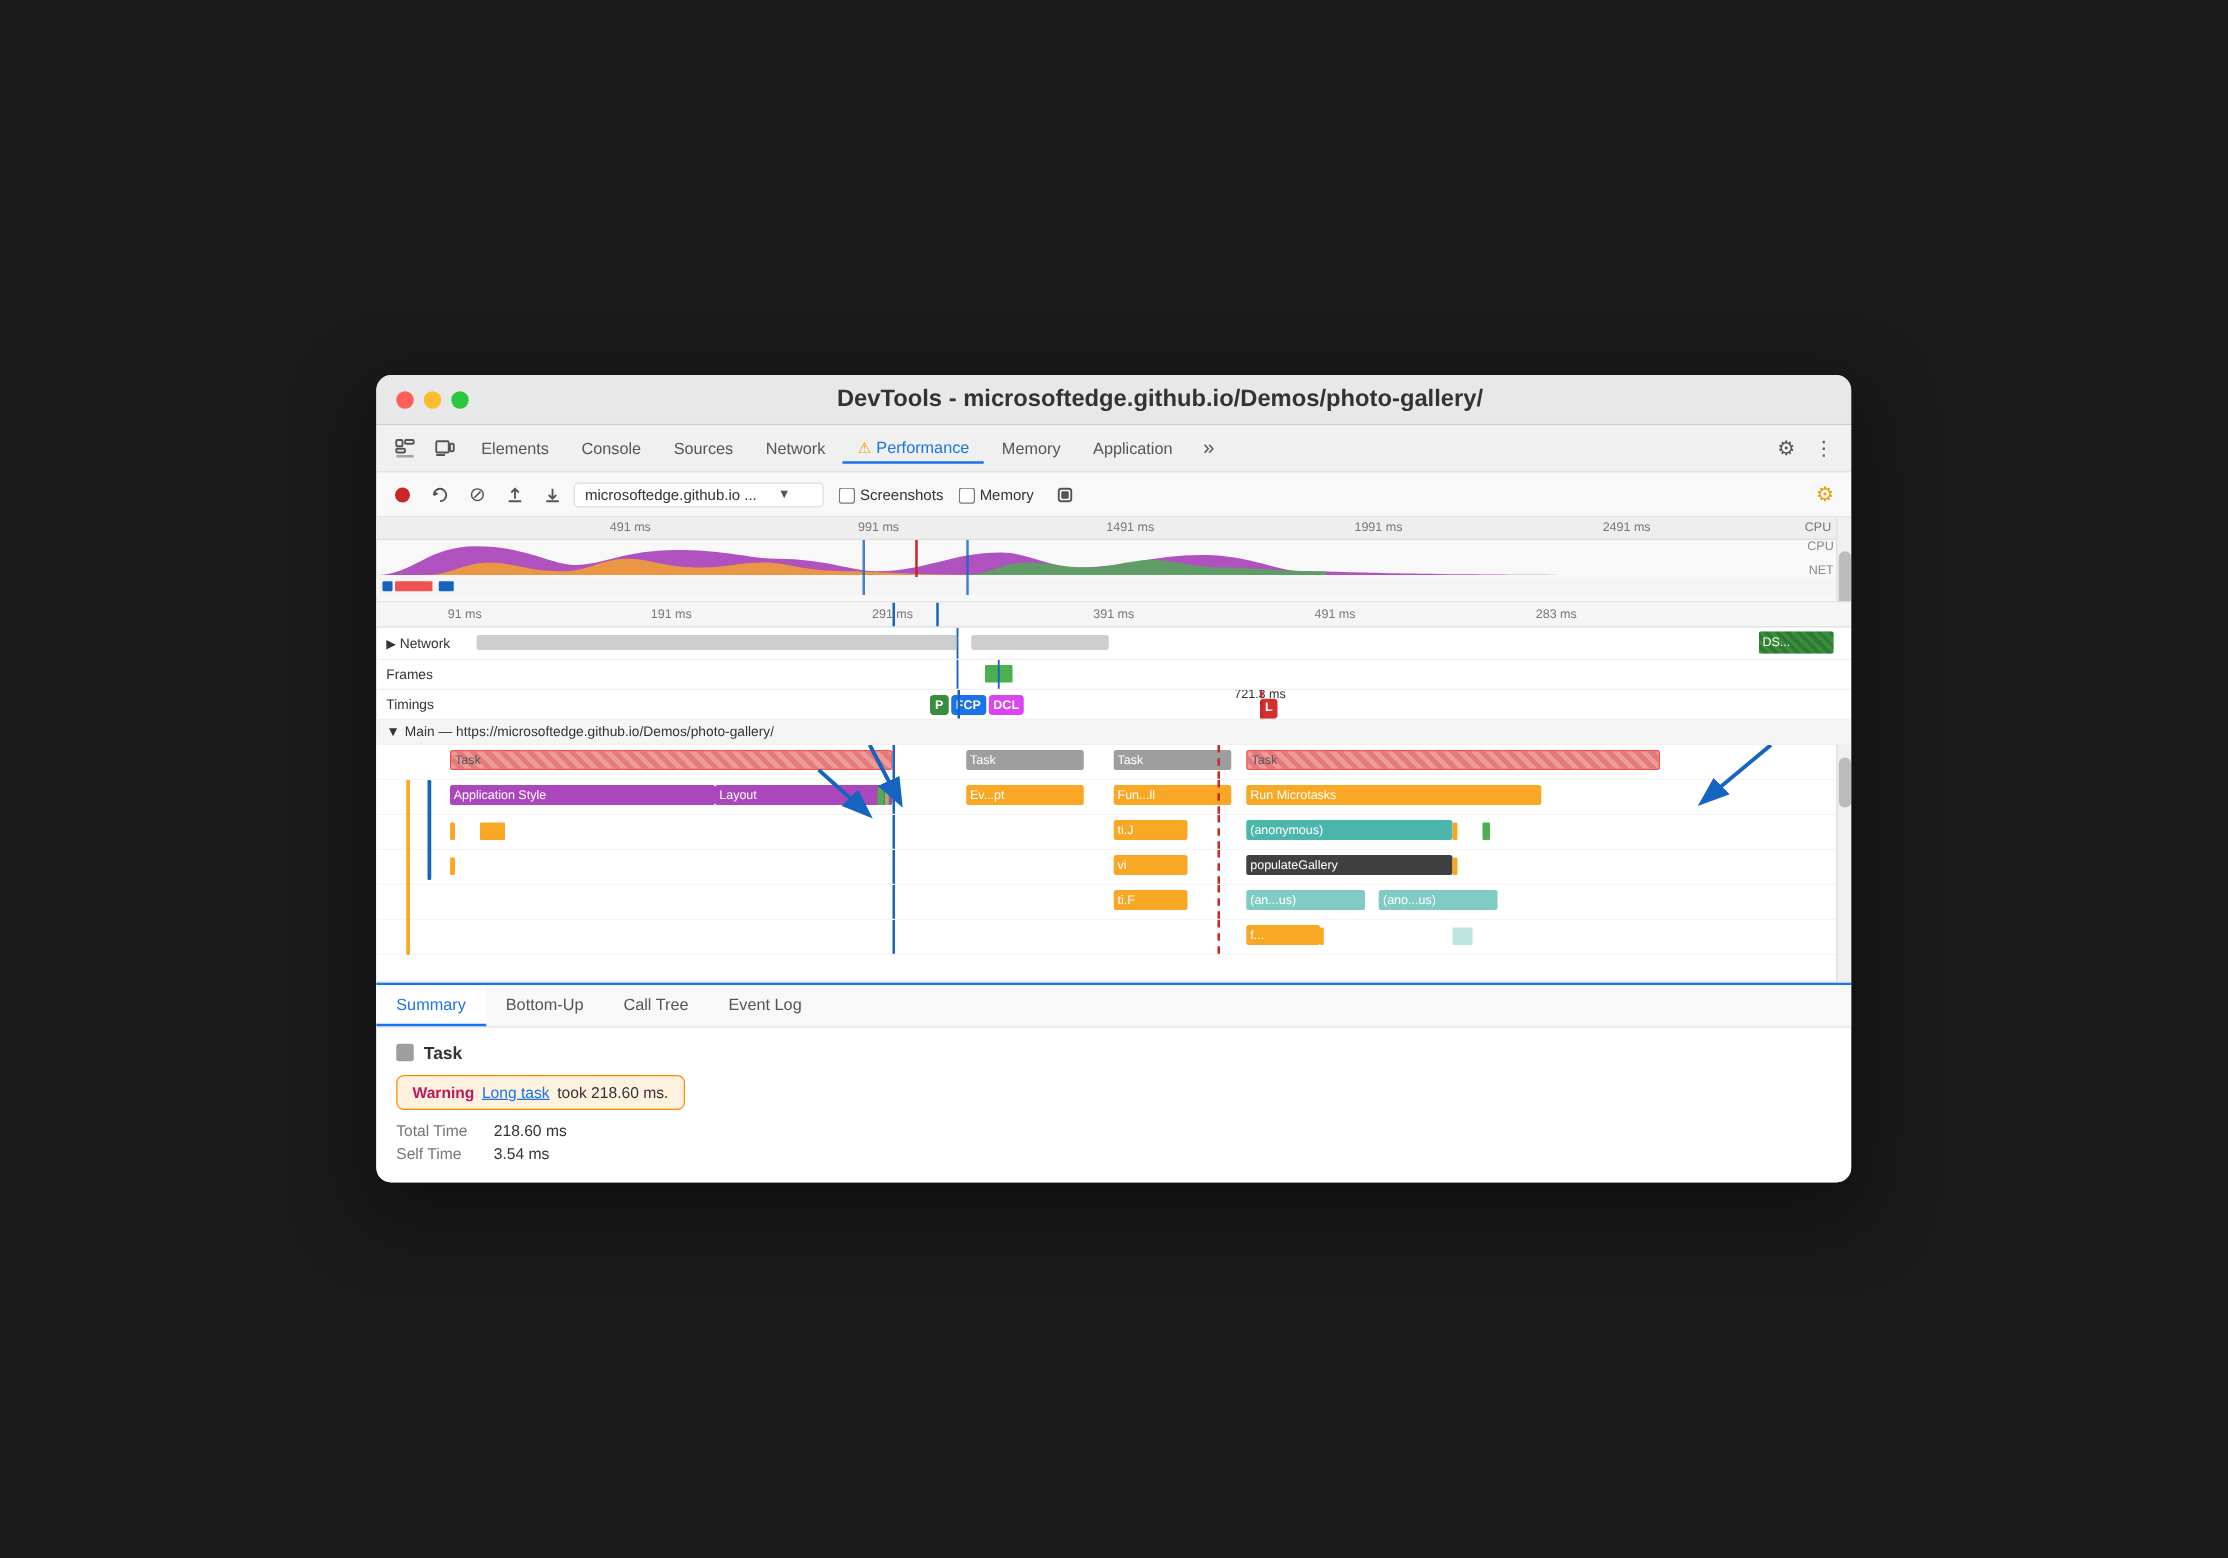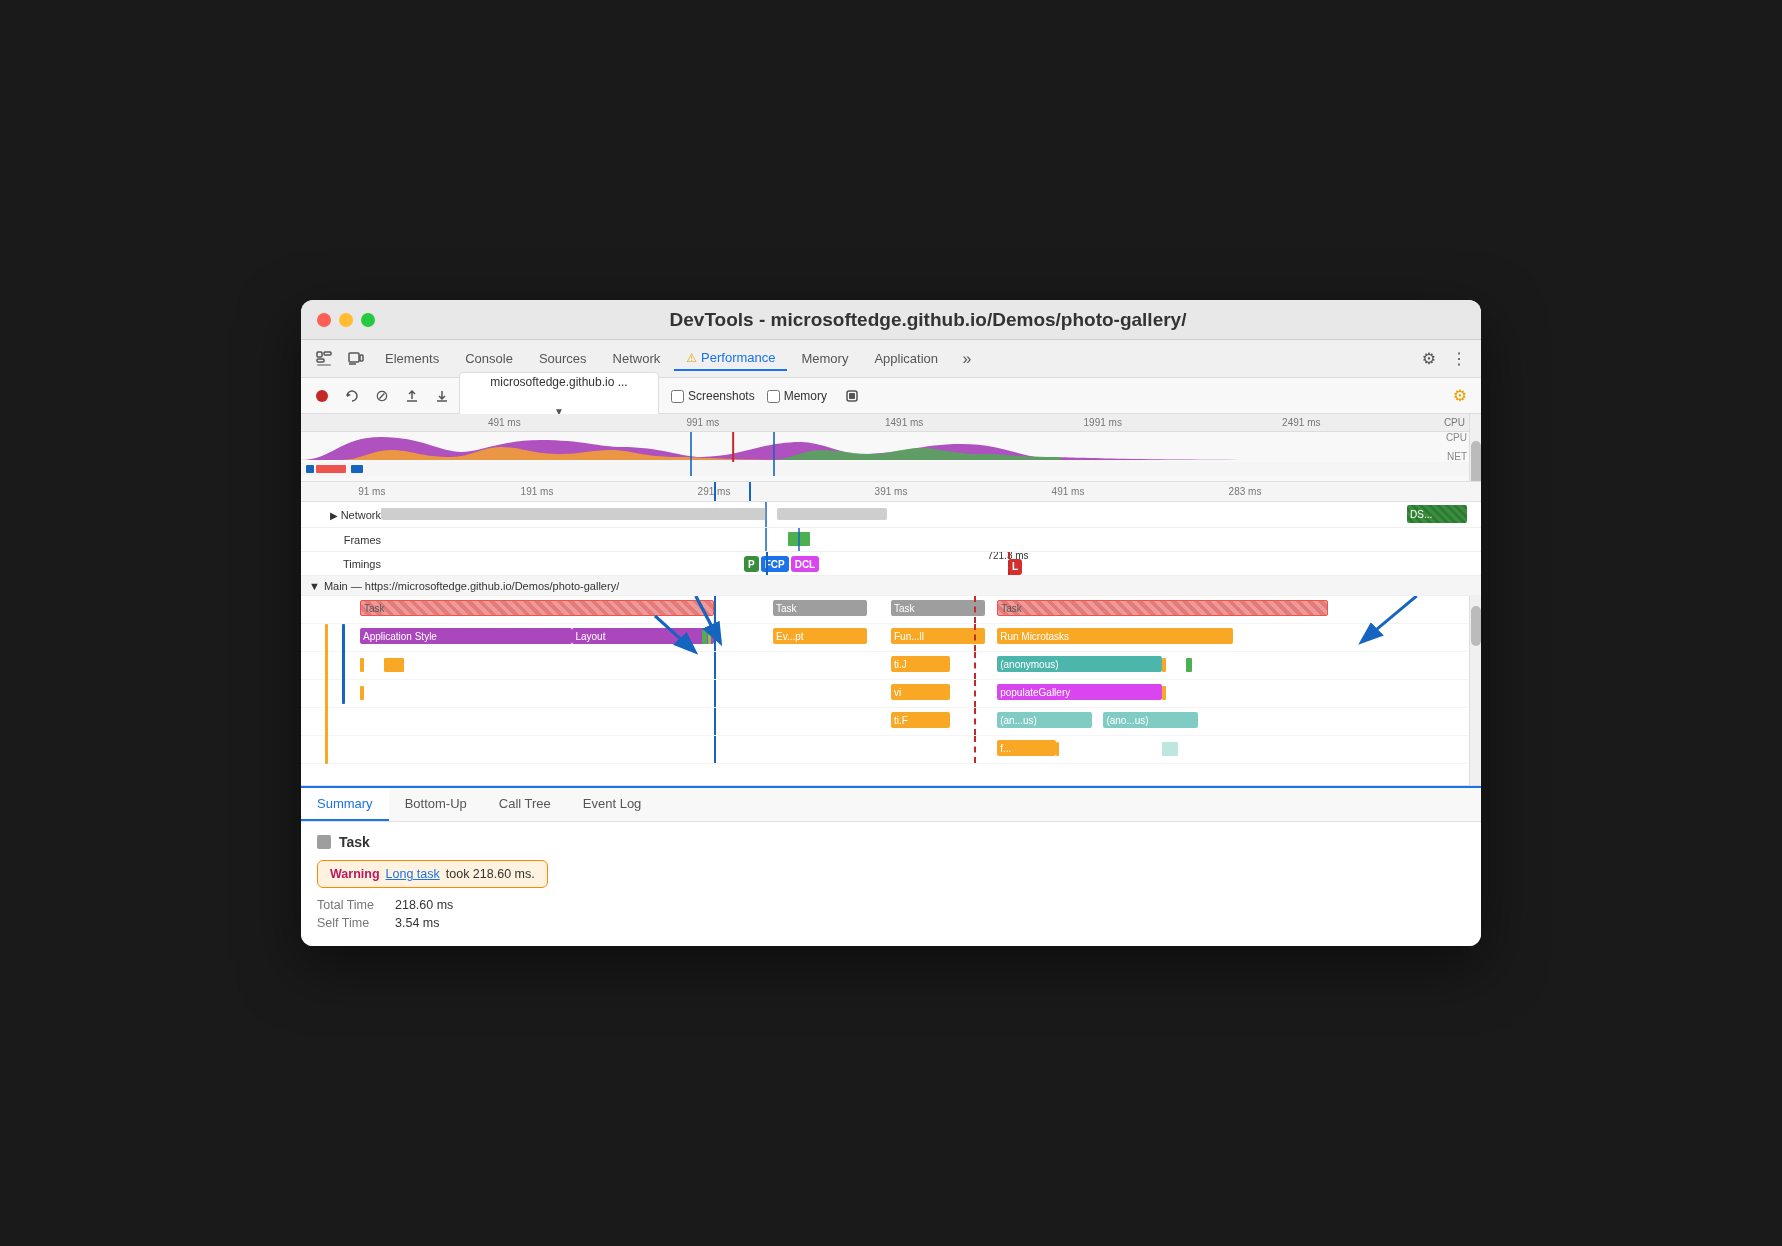--- a/index.html
+++ b/index.html
@@ -112,21 +112,20 @@
       border: 1px solid #ddd;
       border-radius: 4px;
       padding: 2px 8px;
       font-size: 12px;
       color: #333;
       display: flex;
       align-items: center;
       gap: 17px;
       min-width: 200px;
       cursor: pointer;
-      flex-direction: column;
     }
     .toolbar-checkbox-group {
       display: flex;
       align-items: center;
       gap: 12px;
       margin-left: 8px;
     }
     .toolbar-checkbox {
       display: flex;
       align-items: flex-end;
@@ -181,21 +180,20 @@
       position: relative;
       overflow: hidden;
     }
     .track-label {
       width: 80px;
       min-width: 80px;
       font-size: 11px;
       color: #333;
       padding-left: 8px;
       z-index: 2;
-      text-align: right;
     }
     .track-content {
       flex: 1;
       height: 100%;
       position: relative;
       overflow: hidden;
     }
     
     .flame-bar {
       position: absolute;
@@ -674,21 +672,21 @@
           <div style="position:absolute;left:57%;top:0;border-left:2px dashed #c62828;height:100%;z-index:4;"></div>
         </div>
 
         <div style="position:relative;height:28px;border-bottom:1px solid #f5f5f5;">
           <div style="position:absolute;left:5%;top:6px;width:4px;height:14px;background:#f9a825;border-radius:1px;"></div>
 
           <div class="flame-bar" style="left:50%;width:5%;background:#f9a825;">
             <span>vi</span>
           </div>
 
-          <div class="flame-bar" style="left:59%;width:14%;background:#d946ef;">
+          <div class="flame-bar" style="left:59%;width:14%;background:#404040;">
             <span>populateGallery</span>
           </div>
           <div style="position:absolute;left:73%;top:6px;width:4px;height:14px;background:#f9a825;border-radius:1px;"></div>
           <div style="position:absolute;left:35%;top:0;width:2px;height:100%;background:#1565c0;z-index:5;"></div>
           <div style="position:absolute;left:57%;top:0;border-left:2px dashed #c62828;height:100%;z-index:4;"></div>
         </div>
 
         <div style="position:relative;height:28px;border-bottom:1px solid #f5f5f5;">
 
           <div class="flame-bar" style="left:50%;width:5%;background:#f9a825;">

